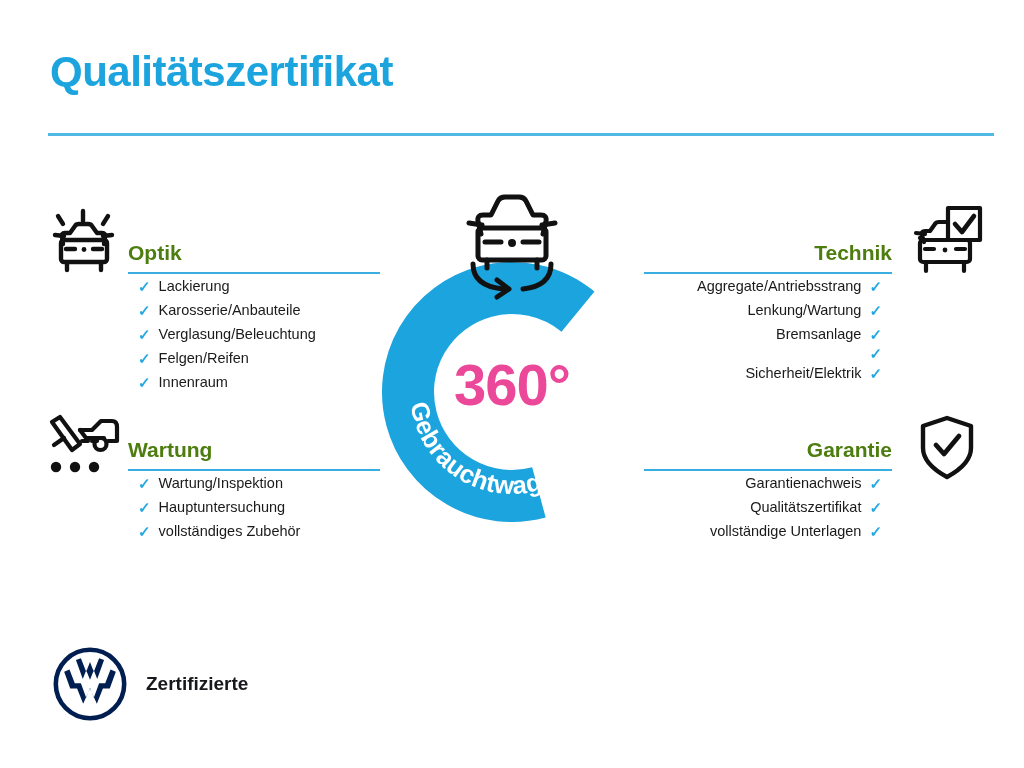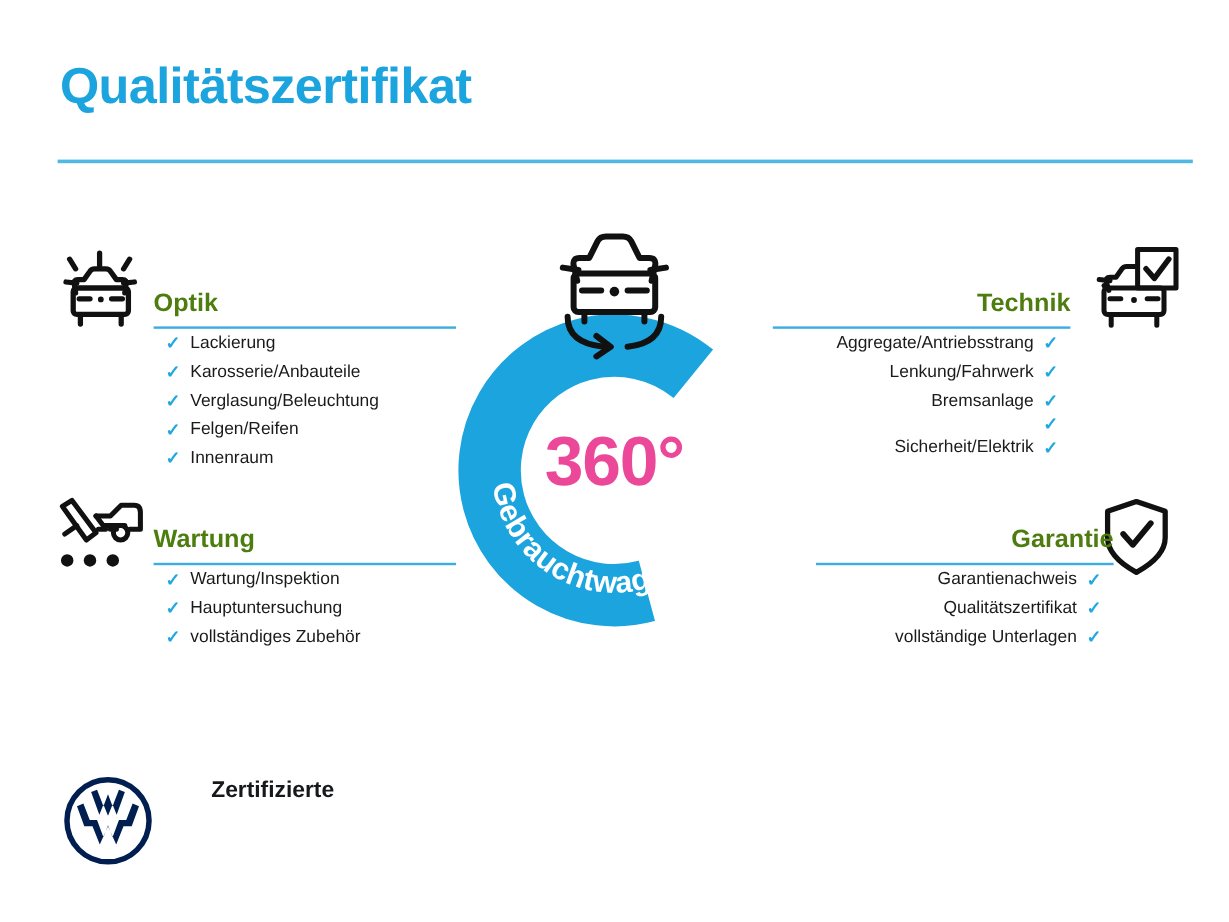--- a/index.html
+++ b/index.html
@@ -95,21 +95,21 @@
   .col-right .sec-title { right: 0; }
   .col-right .sec-rule { left: 0; right: 0; }
   .col-right .items { padding-right: 10px; }
   .col-right .items li { justify-content: flex-end; }
   .col-right .chk { margin-left: 8px; }
 
   
   #sec-optik    { left: 128px; top: 228px; width: 252px; }
   #sec-wartung  { left: 128px; top: 425px; width: 252px; }
   #sec-technik  { left: 644px; top: 228px; width: 248px; text-align: right; }
-  #sec-garantie { left: 680px; top: 425px; width: 248px; }
+  #sec-garantie { left: 644px; top: 425px; width: 248px; }
 
   
   .sec-icon {
     position: absolute;
     color: #111;
   }
   #icon-optik    { left: 46px;  top: 204px; }
   #icon-wartung  { left: 42px;  top: 414px; }
   #icon-technik  { left: 906px; top: 204px; }
   #icon-garantie { left: 916px; top: 414px; }
@@ -147,21 +147,21 @@
     width: 122px;
     height: 110px;
   }
 
   
   #footer {
     position: absolute;
     left: 52px;
     top: 646px;
     display: flex;
-    gap: 30px;
+    align-items: center;
   }
   #vw-logo { width: 76px; height: 76px; }
   #footer-text {
     margin-left: 18px;
     font-size: 19px;
     font-weight: bold;
     color: #16181C;
     line-height: 26px;
   }
   #footer-text div { white-space: nowrap; }
@@ -272,21 +272,21 @@
     <div class="sec-head">
       <div class="sec-title">Technik</div>
       <div class="sec-rule"></div>
     </div>
     <ul class="items">
       <li>
           <span>Aggregate/Antriebsstrang</span>
           <span class="chk">✓</span>
         </li>
       <li>
-          <span>Lenkung/Fahrwerk</span>
+          <span>Lenkung/Wartung</span>
           <span class="chk">✓</span>
         </li>
       <li>
           <span>Bremsanlage</span>
           <span class="chk">✓</span>
         </li>
       <li>
           <span class="chk">✓</span>
         </li>
       <li>

